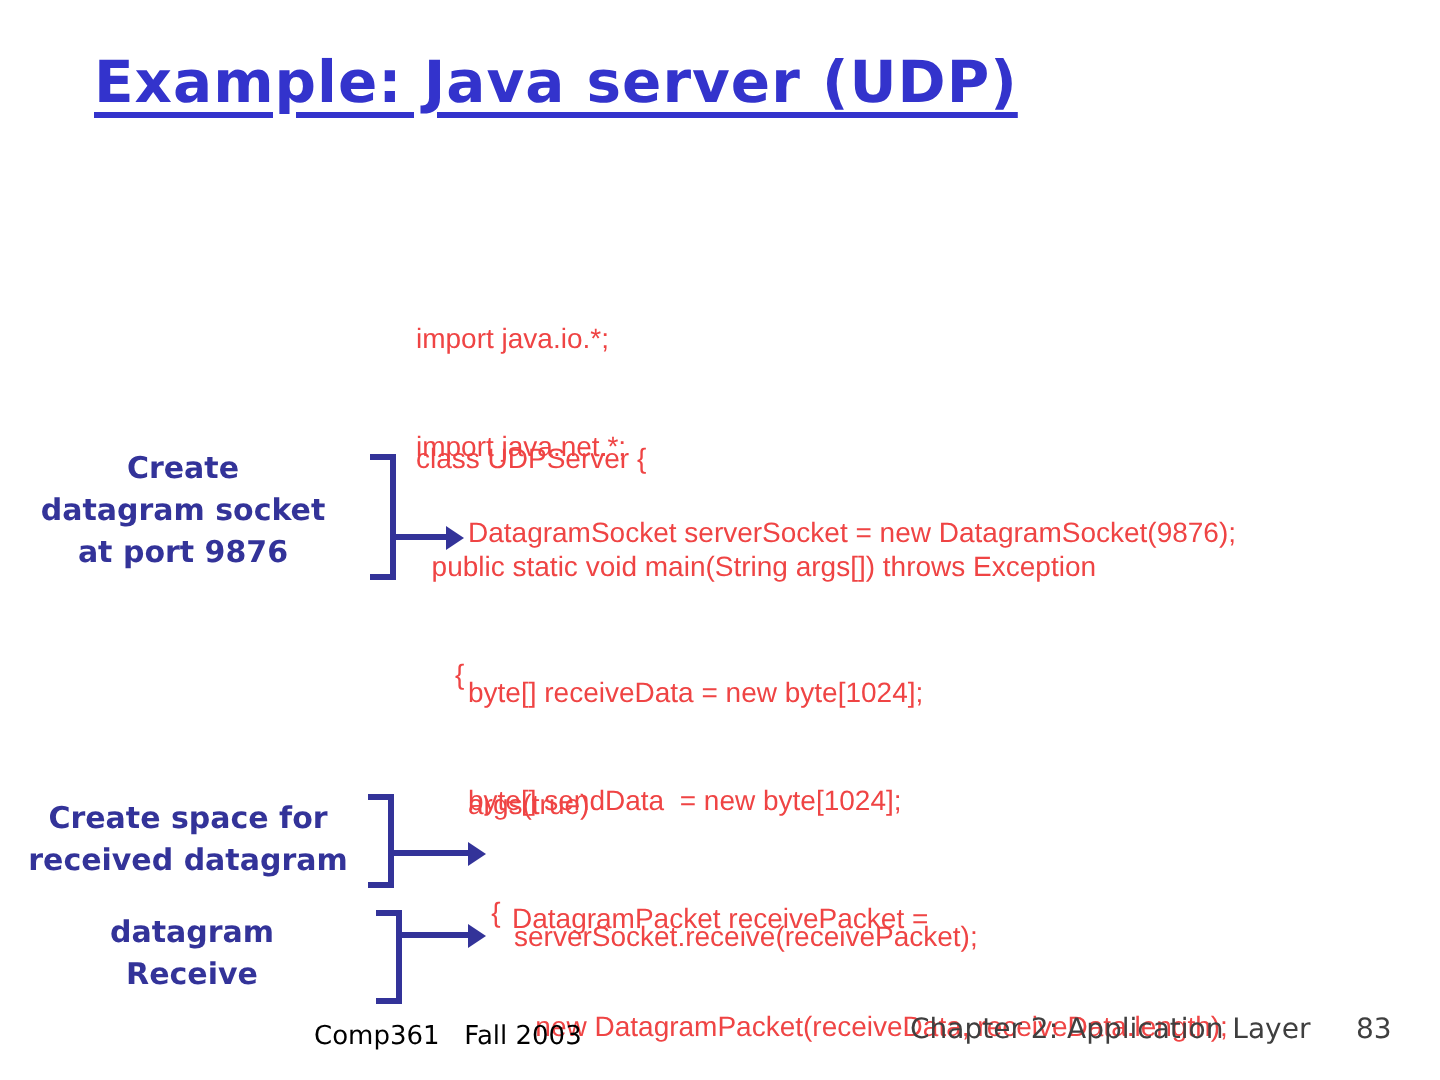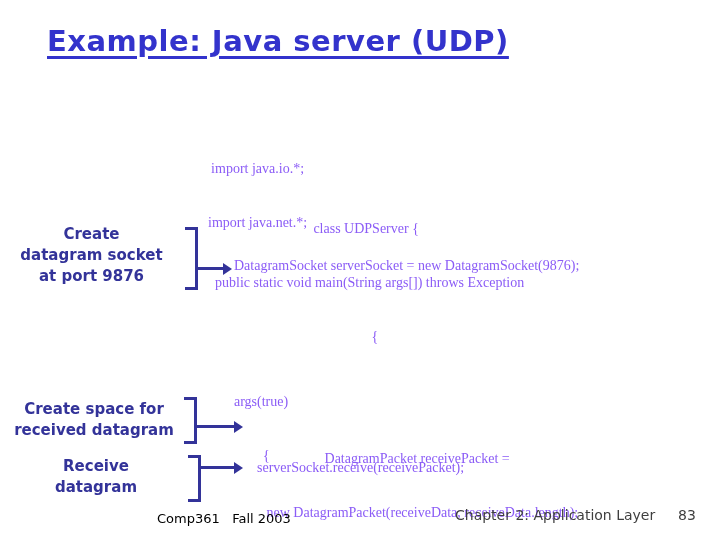--- a/index.html
+++ b/index.html
@@ -7,22 +7,22 @@
     position:relative; width:720px; height:540px; background:#ffffff;
     overflow:hidden; font-family:"Liberation Sans", sans-serif;
   }
   .title {
     position:absolute; left:47px; top:24px;
     font-family:"DejaVu Sans", sans-serif; font-weight:bold;
     font-size:29px; letter-spacing:0.5px; color:#3333cc;
     text-decoration:underline; text-decoration-thickness:3px; text-underline-offset:5px;
   }
   .code {
-    position:absolute; font-family:Liberation Serif, serif;
-    font-size:14px; line-height:18px; color:#8b5cf6; white-space:pre;text-align:center;
+    position:absolute; font-family:Liberation Sans, sans-serif;
+    font-size:14px; line-height:18px; color:#ef4444; white-space:pre;
   }
   .g-imports { left:208px; top:124px; }
   .g-class   { left:208px; top:184px; }
   .g-socket  { left:234px; top:257px; }
   .g-buffers { left:234px; top:301px; }
   .g-loop    { left:234px; top:357px; }
   .g-packet  { left:256px; top:414px; }
   .g-receive { left:257px; top:459px; }
   .ann {
     position:absolute; font-family:"DejaVu Sans", sans-serif; font-weight:bold;
@@ -72,20 +72,24 @@
   </div>
 
   <div class="code g-class">
     <div>class UDPServer {</div>
     <div>  public static void main(String args[]) throws Exception</div>
     <div>     {</div>
   </div>
 
   <div class="code g-socket">DatagramSocket serverSocket = new DatagramSocket(9876);</div>
 
+  <div class="code g-buffers">
+    <div>byte[] receiveData = new byte[1024];</div>
+    <div>byte[] sendData  = new byte[1024];</div>
+  </div>
 
   <div class="code g-loop">
     <div>args(true)</div>
     <div>   {</div>
   </div>
 
   <div class="code g-packet">
     <div>DatagramPacket receivePacket =</div>
     <div>   new DatagramPacket(receiveData, receiveData.length);</div>
   </div>
@@ -101,22 +105,22 @@
   <div class="arrow ar-socket"></div>
 
   <div class="ann ann-space">
     <div>Create space for</div>
     <div>received datagram</div>
   </div>
   <div class="bracket br-space"></div>
   <div class="arrow ar-space"></div>
 
   <div class="ann ann-receive">
+    <div>datagram</div>
     <div>Receive</div>
-    <div>datagram</div>
   </div>
   <div class="bracket br-receive"></div>
   <div class="arrow ar-receive"></div>
 
   <div class="footer-course">Comp361   Fall 2003</div>
   <div class="footer-chapter">Chapter 2: Application Layer</div>
   <div class="footer-page">83</div>
 
 </div>
 

